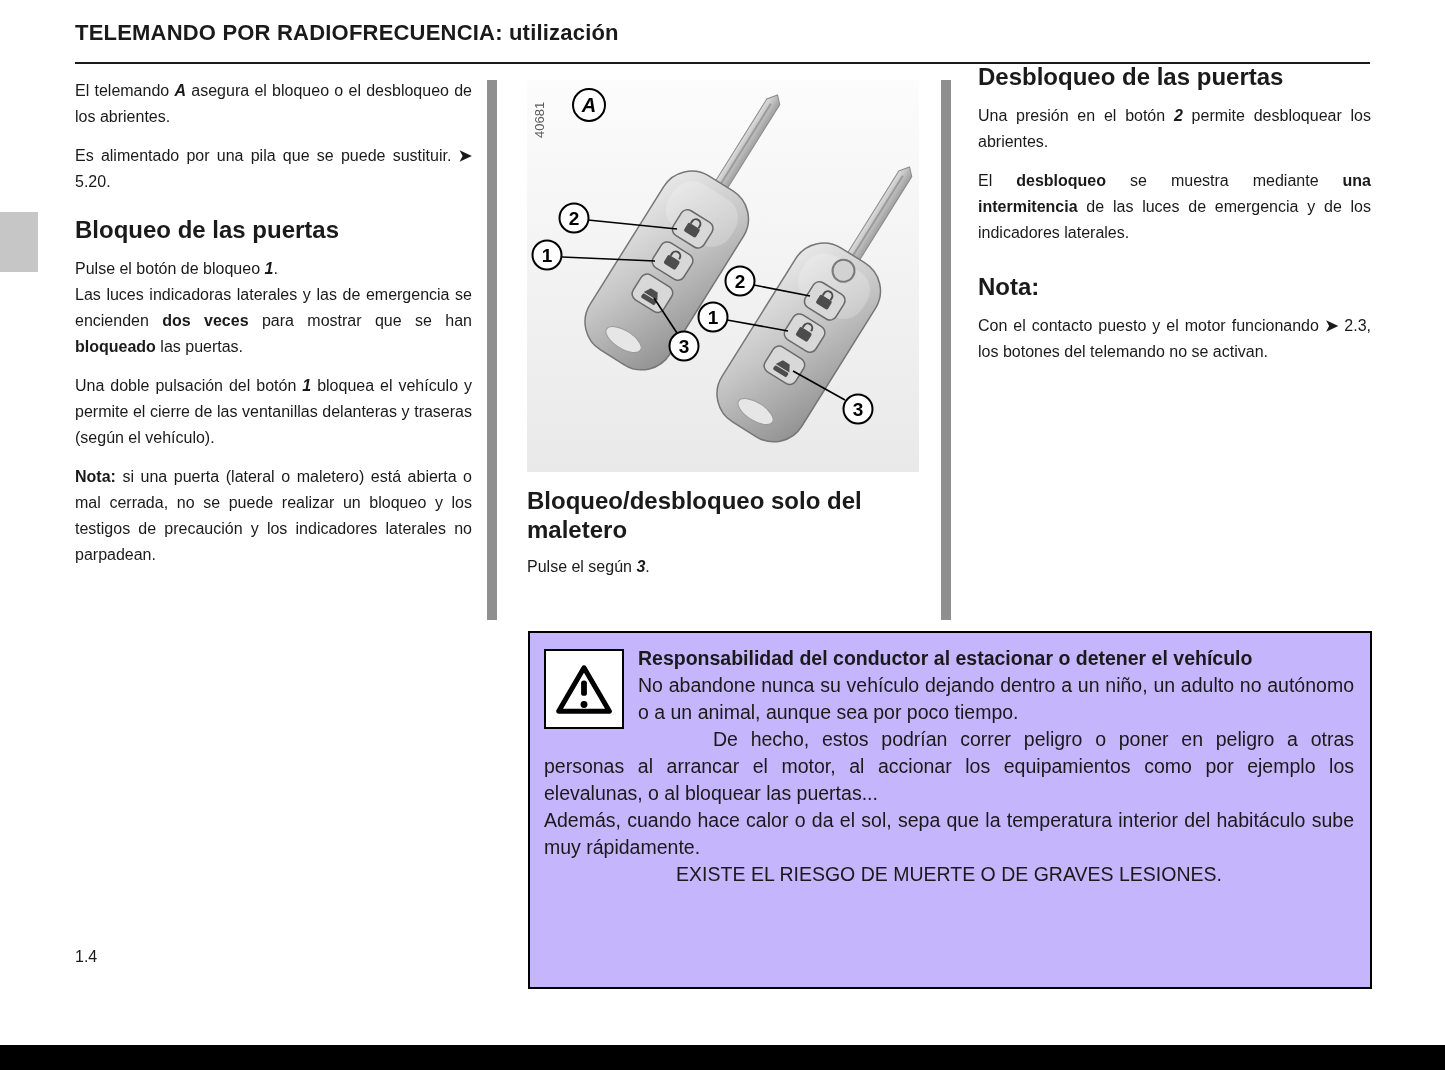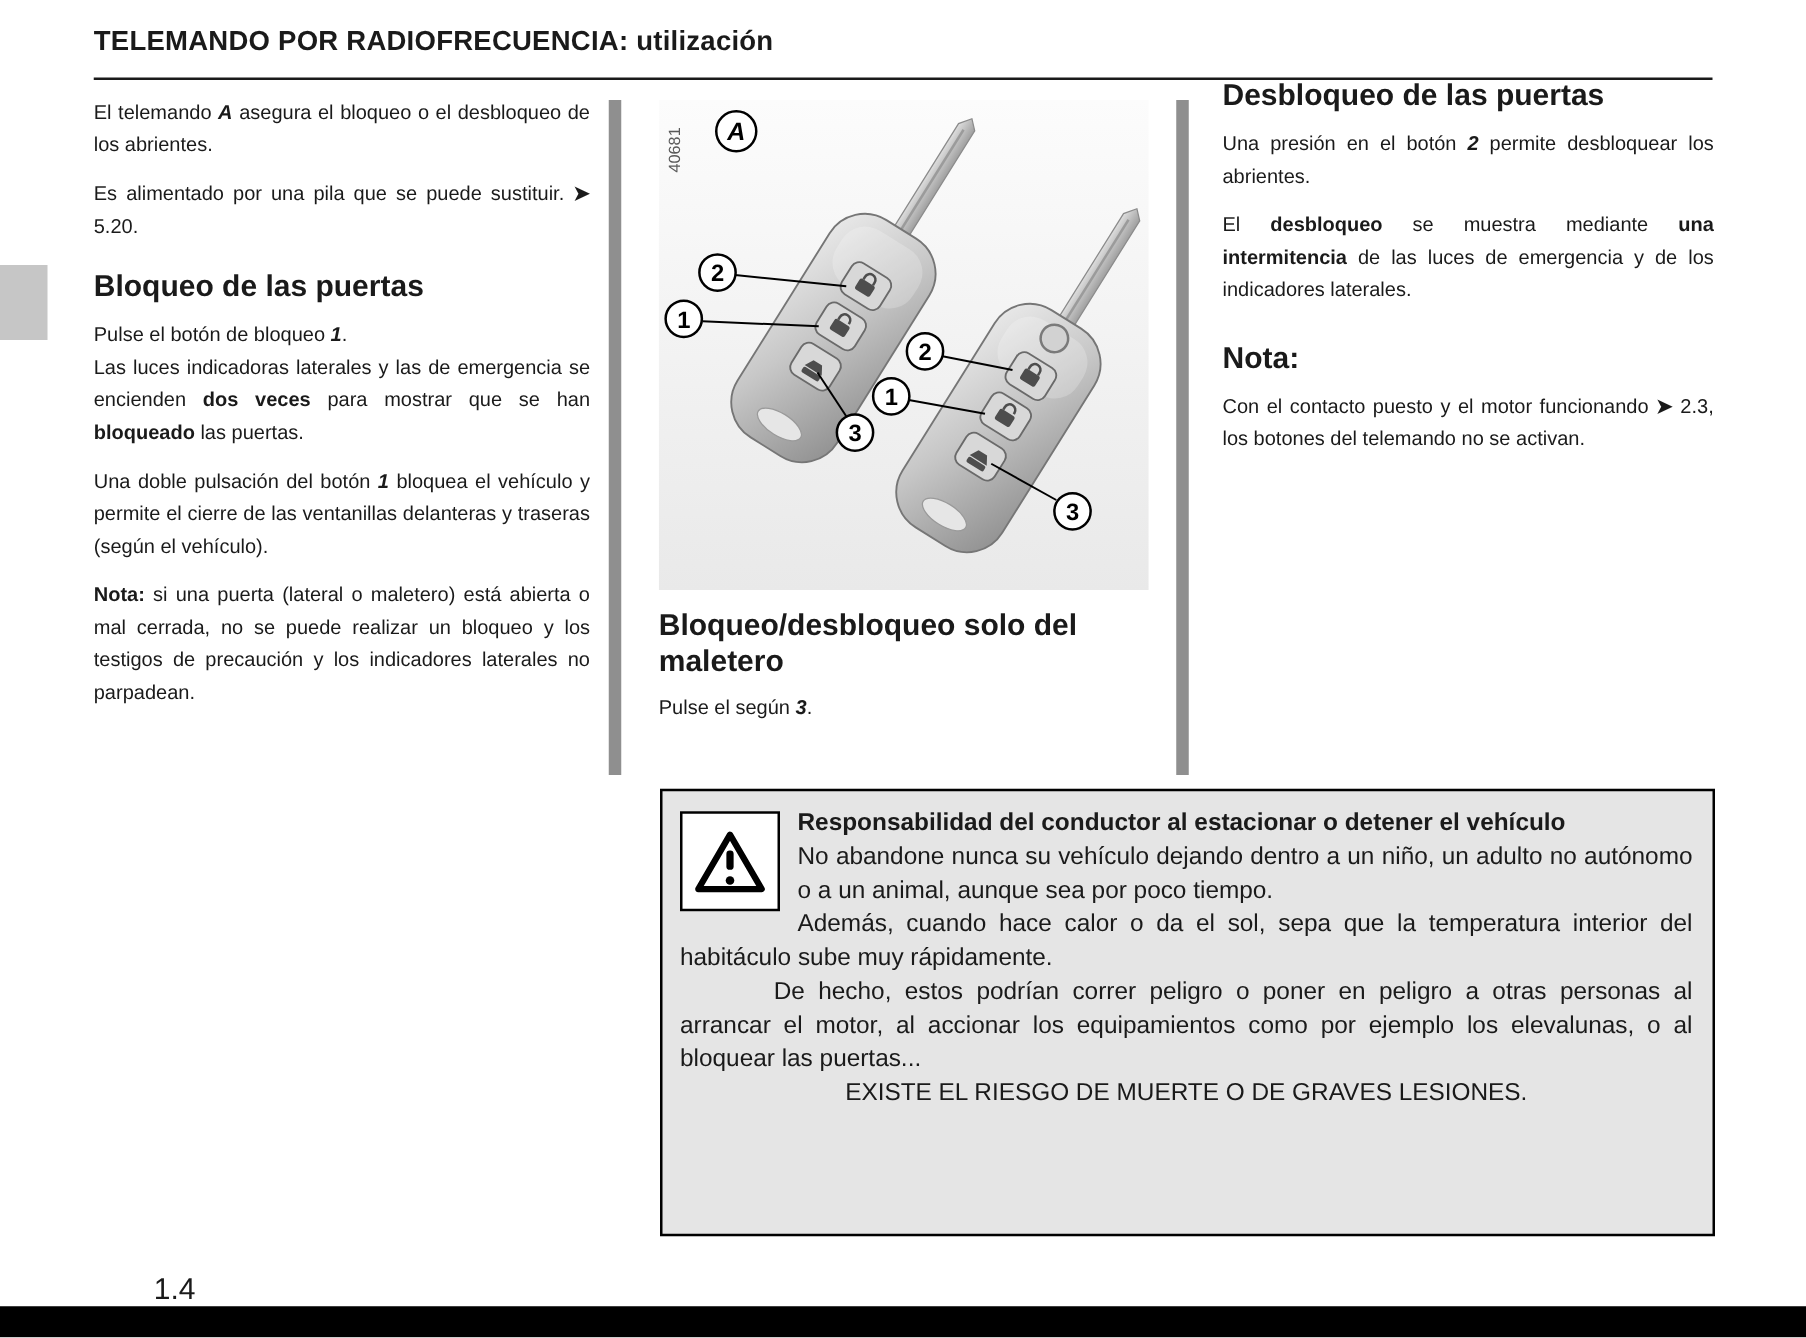--- a/index.html
+++ b/index.html
@@ -32,32 +32,32 @@
   .col-left  .h2 { margin:20px 0 12px 0; }
   .col-right .h2.first { margin:0 0 12px 0; }
   .col-right .h2.nota  { margin:26px 0 12px 0; }
   .col-mid   .h2 { margin:14px 0 10px 0; }
 
   .figure { width:392px; height:392px; position:relative; }
   .figure svg { display:block; font-family:"Liberation Sans", sans-serif; }
 
   .warning-box {
     position:absolute; left:528px; top:631px; width:844px; height:358px;
-    border:2px solid #000; padding:12px 16px 12px 14px; background:#e5e5e5;
+    border:2px solid #000; padding:12px 16px 12px 14px; background:#c4b5fd;
   }
   .warn-icon {
     float:left; width:80px; height:80px; border:2px solid #000;
     margin:4px 14px 8px 0; display:flex; align-items:center; justify-content:center; background:#fff;
   }
   .warn-p { font-size:19.5px; line-height:27px; text-align:justify; margin:0; }
   .warn-title { font-weight:700; text-align:left; }
   .warn-indent { text-indent:75px; }
   .warn-final { font-weight:400; text-align:center; }
 
-  .page-number { position:absolute; left:75px; top:1018px; font-size:24px;margin-left:48px; }
+  .page-number { position:absolute; left:75px; top:948px; font-size:16px; }
   .footer-bar { position:absolute; left:0; bottom:0; width:100%; height:25px; background:#000; }
 </style>
 </head>
 <body>
 
 <div class="page">
 
   <div class="side-tab"></div>
 
   <h1 class="title">TELEMANDO POR RADIOFRECUENCIA: utilización</h1>
@@ -207,21 +207,21 @@
   <aside class="warning-box">
     <div class="warn-icon">
       <svg viewBox="0 0 64 58" width="58" height="53" aria-hidden="true">
         <path d="M32 5 L60 53 L4 53 Z" fill="#ffffff" stroke="#000000" stroke-width="5.5" stroke-linejoin="round"></path>
         <rect x="28.8" y="19" width="6.4" height="17" rx="3" fill="#000000"></rect>
         <circle cx="32" cy="45.5" r="3.8" fill="#000000"></circle>
       </svg>
     </div>
     <p class="warn-p warn-title">Responsabilidad del conductor al estacionar o detener el vehículo</p>
     <p class="warn-p">No abandone nunca su vehículo dejando dentro a un niño, un adulto no autónomo o a un animal, aunque sea por poco tiempo.</p>
+    <p class="warn-p warn-indent">De hecho, estos podrían correr peligro o poner en peligro a otras personas al arrancar el motor, al accionar los equipamientos como por ejemplo los elevalunas, o al bloquear las puertas...</p>
     <p class="warn-p">Además, cuando hace calor o da el sol, sepa que la temperatura interior del habitáculo sube muy rápidamente.</p>
-    <p class="warn-p warn-indent">De hecho, estos podrían correr peligro o poner en peligro a otras personas al arrancar el motor, al accionar los equipamientos como por ejemplo los elevalunas, o al bloquear las puertas...</p>
     <p class="warn-p warn-final">EXISTE EL RIESGO DE MUERTE O DE GRAVES LESIONES.</p>
   </aside>
 
   <div class="page-number">1.4</div>
 
   <div class="footer-bar"></div>
 </div>
 
 </body></html>

